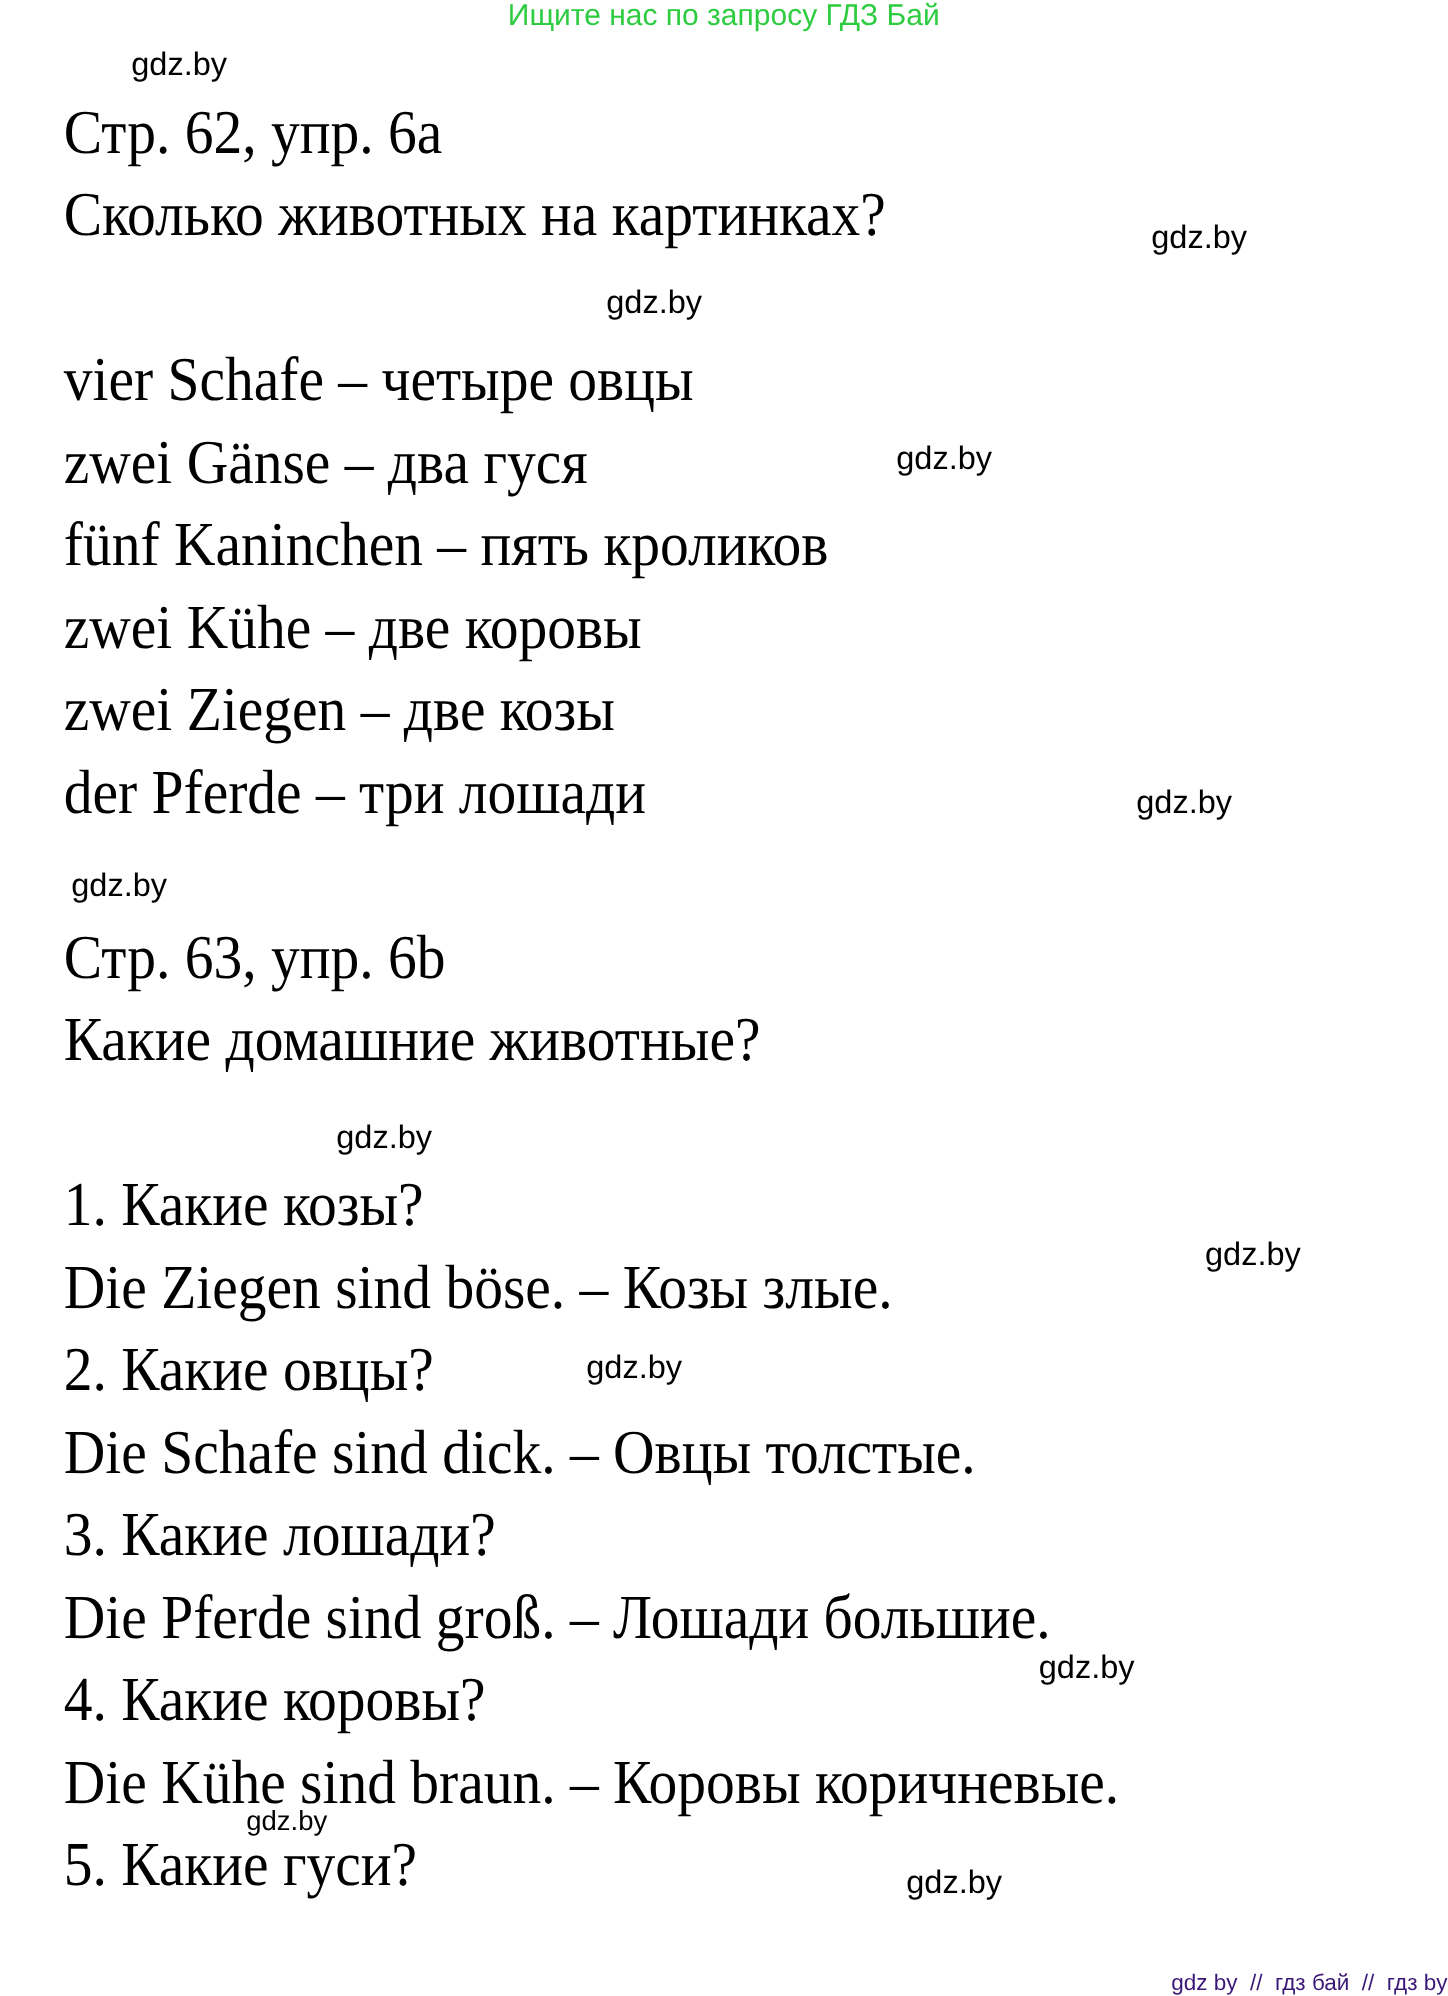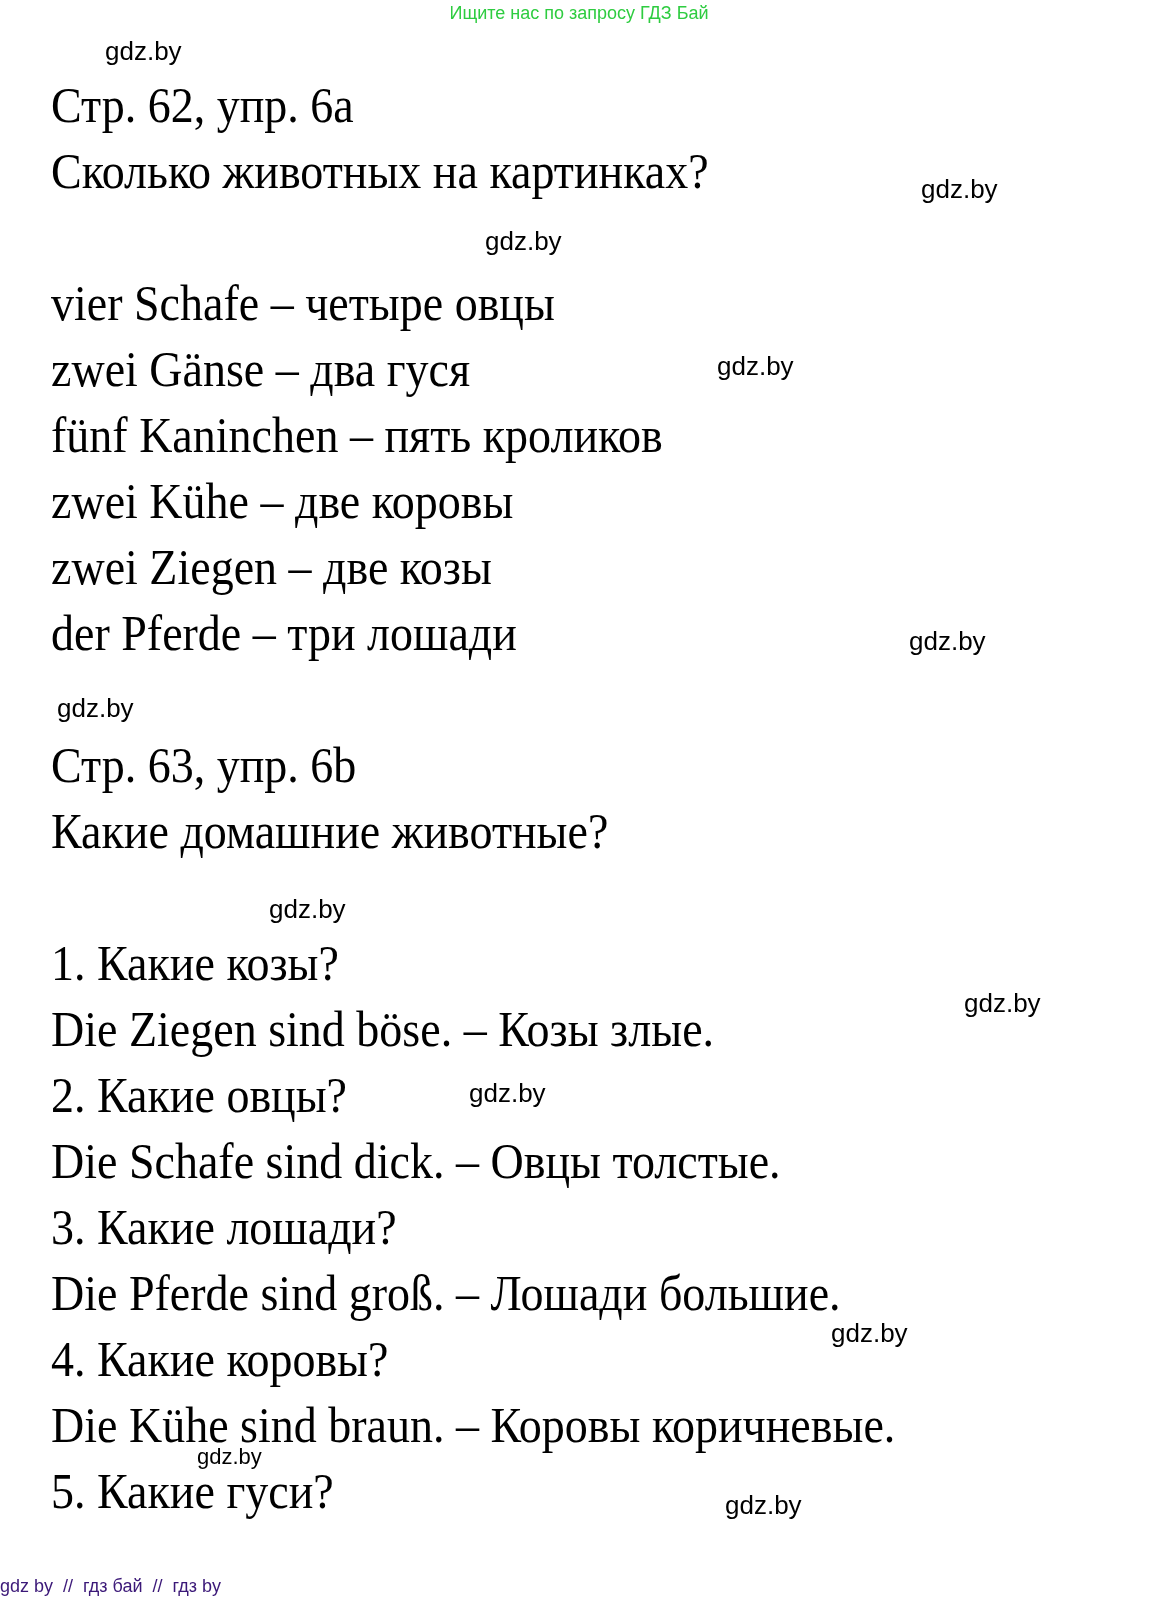--- a/index.html
+++ b/index.html
@@ -1,33 +1,33 @@
 <!DOCTYPE html>
 <html><head>
 <meta charset="utf-8">
 <style>
   html, body { margin: 0; padding: 0; background: #ffffff; }
   body { width: 1158px; height: 1597px; position: relative; overflow: hidden; }
   .top-banner {
     position: absolute; left: 0; top: 0; width: 1158px; height: 28px;
-    text-align: center; font-family: "Liberation Sans", sans-serif; font-size: 18px;
+    text-align: center; font-family: "Liberation Sans", sans-serif; font-size: 24px;
     color: #2ecc40; line-height: 26px;
   }
   .line {
     position: absolute; left: 51px;
     font-family: "Liberation Serif", serif; font-size: 50px; color: #000;
     white-space: nowrap; line-height: 1;
     transform: scaleX(0.92); transform-origin: left top;
   }
   .wm {
     position: absolute; font-family: "Liberation Sans", sans-serif; font-size: 26px;
     color: #000; white-space: nowrap; line-height: 1; text-align: right;
   }
   .footer {
-    position: absolute; left: 0; top: 1576px; width: 1158px; text-align: left;
+    position: absolute; left: 0; top: 1576px; width: 1158px; text-align: right;
     font-family: "Liberation Sans", sans-serif; font-size: 18px; color: #3b1878;
     white-space: pre;
   }
 </style>
 </head>
 <body>
 
 <div class="top-banner">Ищите нас по запросу ГДЗ Бай</div>
 
 <div class="wm" style="left:105px;top:38px;">gdz.by</div>

